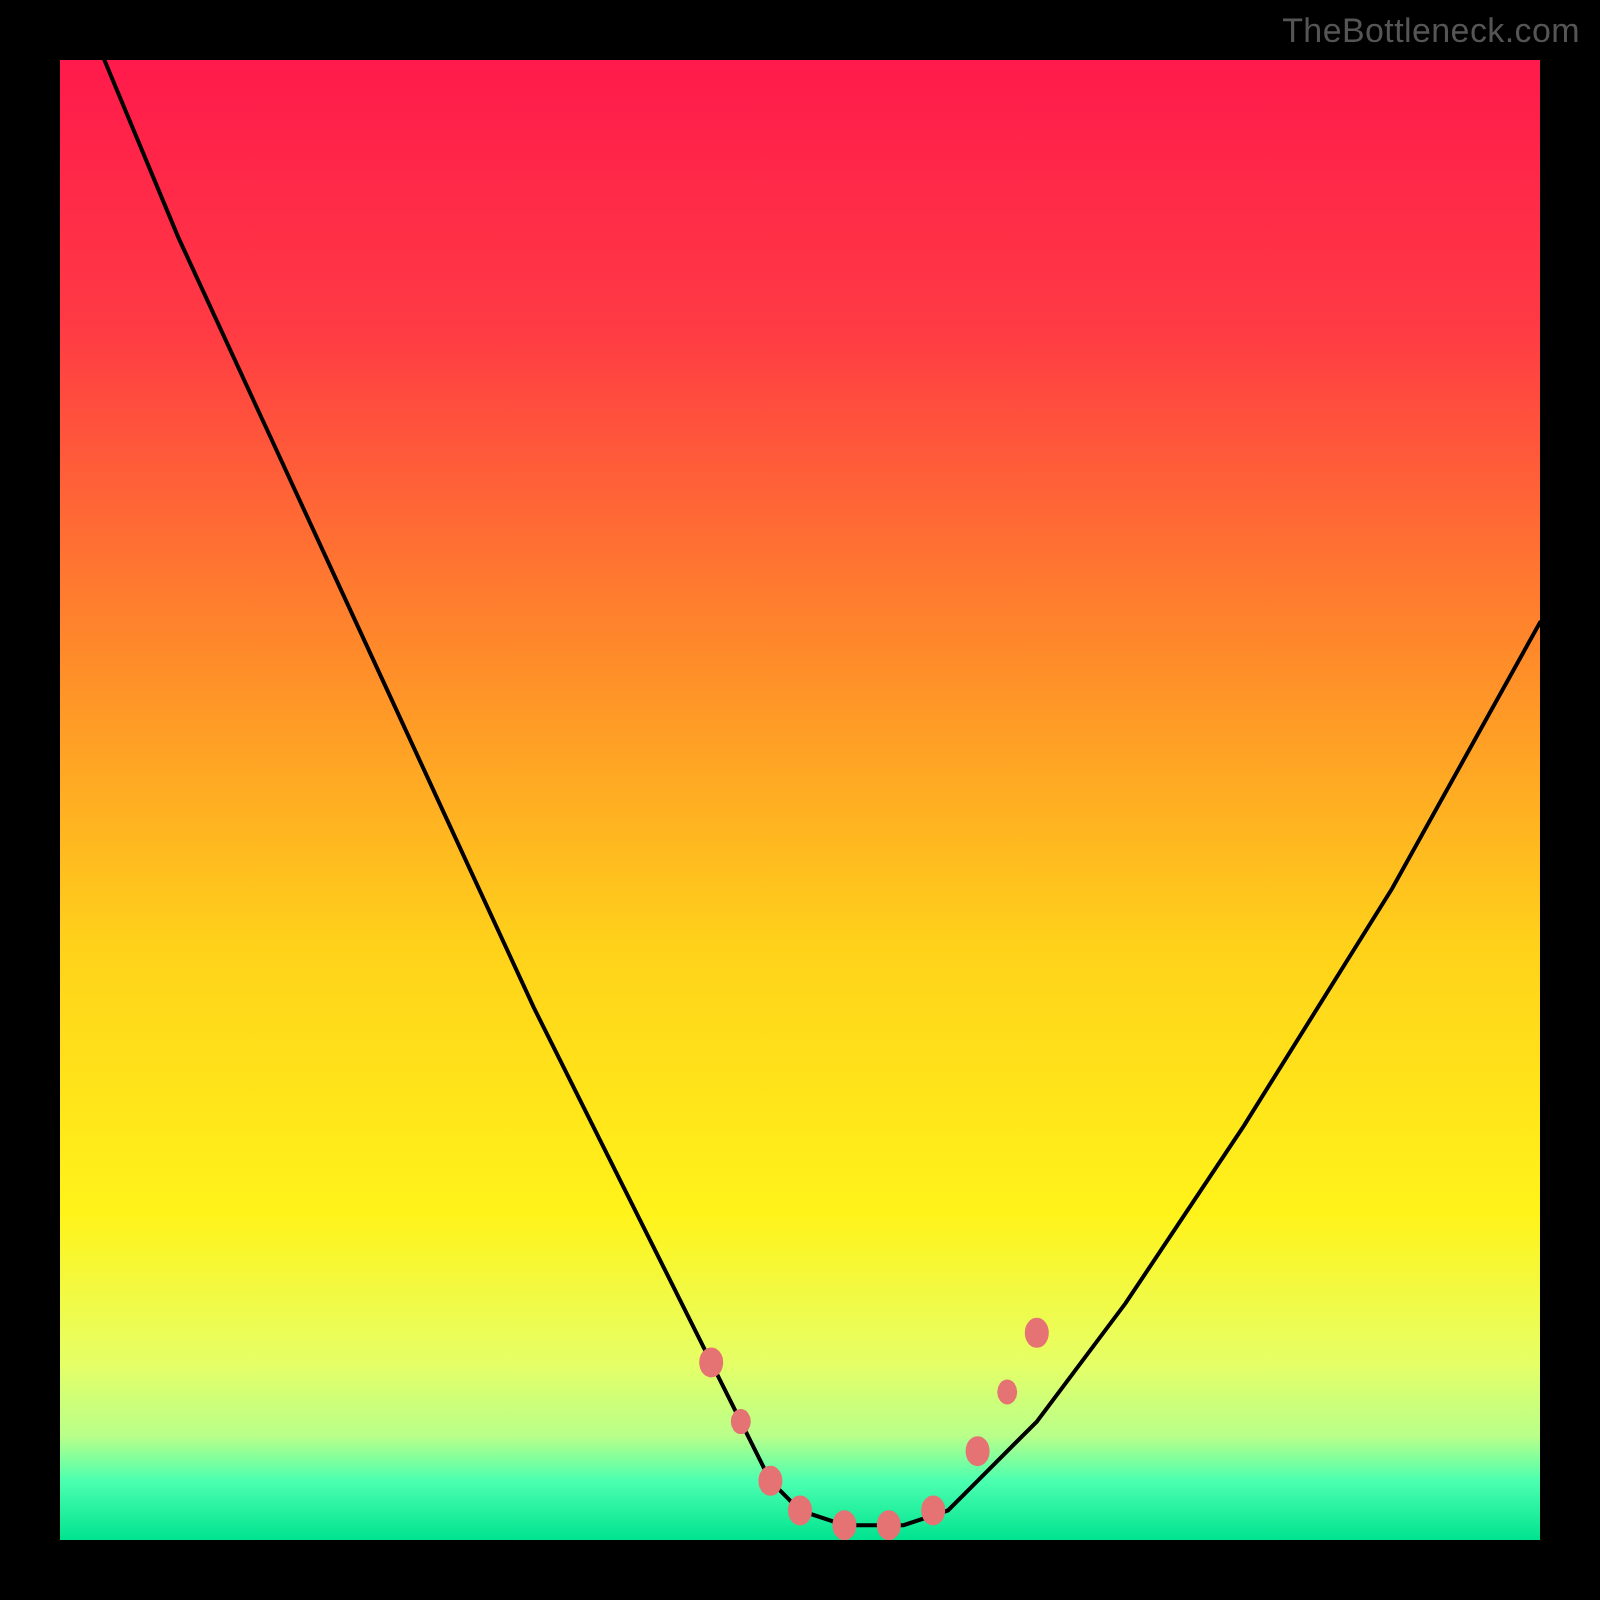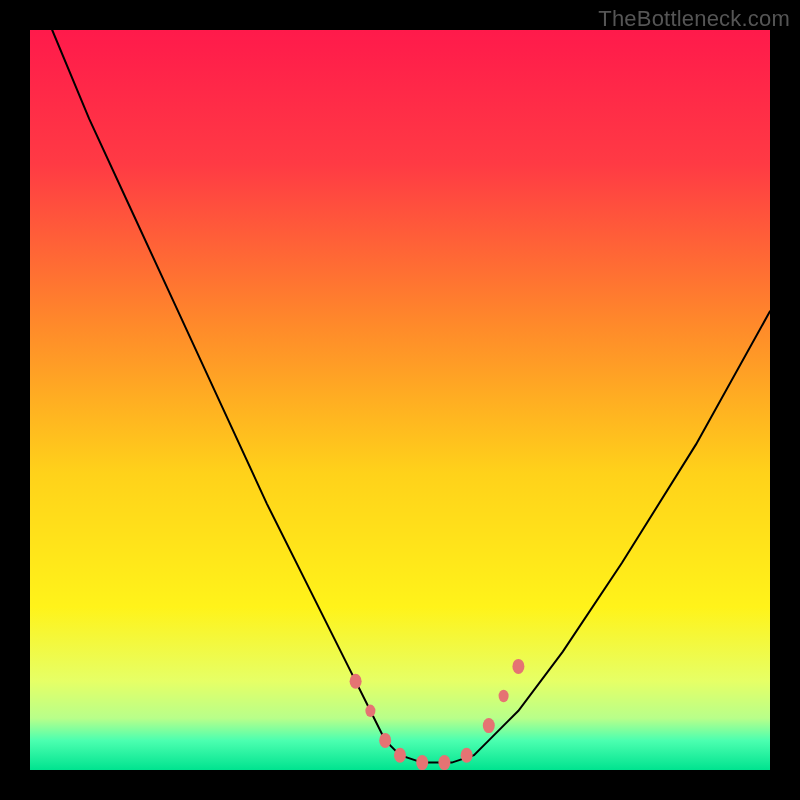--- a/index.html
+++ b/index.html
@@ -34,21 +34,21 @@
     inset: 0;
     width: 740px;
     height: 740px;
     pointer-events: none;
   }
   .watermark {
     position: absolute;
     top: 6px;
     right: 10px;
     color: #555;
-    font-size: 22px;
+    font-size: 17px;
     font-weight: 400;
     letter-spacing: 0.2px;
     user-select: none;
   }
 </style>
 </head>
 <body>
 
 <div class="frame">
   <div class="plot-area">

